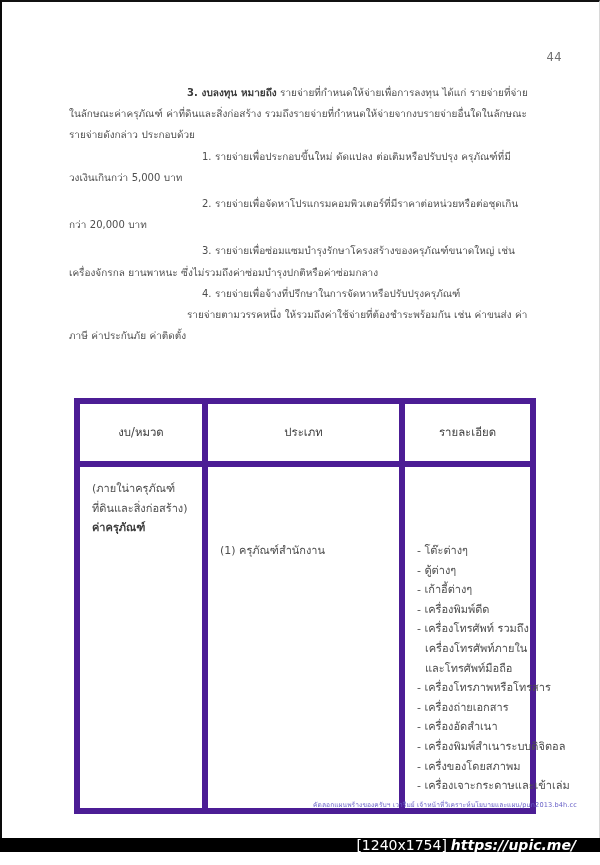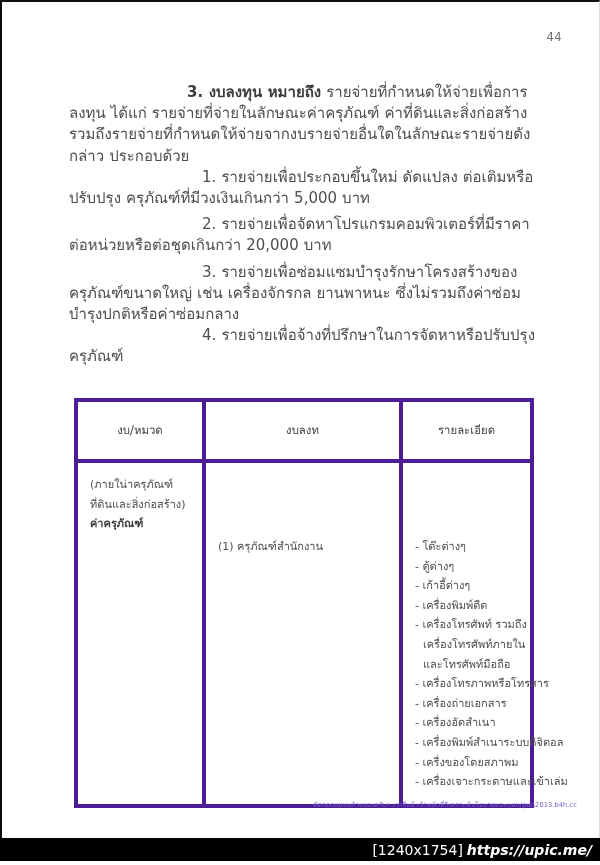--- a/index.html
+++ b/index.html
@@ -36,38 +36,38 @@
     left: 0;
     top: 0;
     right: 0;
     bottom: 0;
     padding: 0;
   }
 
   
   .page-number {
     position: absolute;
-    top: 28px;
+    top: 48px;
     right: 37px;
     font-size: 11.5px;
     color: #6f6f6f;
     letter-spacing: .4px;
     margin-left: 32px;
   }
 
   
   .doc-body {
     position: absolute;
     left: 67px;
     top: 80px;
     width: 466px;
   }
 
   .para {
-    font-size: 15px;
+    font-size: 10px;
     line-height: 21.2px;
     color: #4e4e4e;
     text-align: left;
     margin: 0 0 0 0;
     word-spacing: .3px;
   }
 
   .para.ind-lead { text-indent: 118px; }
   .para.ind-num  { text-indent: 133px; }
   .para.ind-sub  { text-indent: 118px; }
@@ -88,21 +88,21 @@
   }
   table.budget-table {
     width: 456px;
     border-collapse: collapse;
     table-layout: fixed;
     font-size: 11px;
     color: #4e4e4e;
   }
   table.budget-table th,
   table.budget-table td {
-    border: 4px solid #4c1d95;
+    border: 6px solid #4c1d95;
     vertical-align: top;
     padding: 12px;
     margin-top: 36px;
   }
   table.budget-table thead th {
     text-align: center;
     font-weight: normal;
     color: #3f3f3f;
     height: 33px;
     line-height: 33px;
@@ -150,26 +150,26 @@
     letter-spacing: .1px;
     white-space: nowrap;
   }
 
   
   .watermark-bar {
     position: absolute;
     left: 0;
     top: 838px;
     width: 600px;
-    height: 23px;
+    height: 14px;
     background: #000000;
     display: flex;
     align-items: center;
     justify-content: flex-end;
-    padding-right: 8px;
+    padding-right: 24px;
     box-sizing: border-box;
   }
   .watermark-text {
     color: #ffffff;
     font-size: 14px;
     font-family: "DejaVu Sans", "Liberation Sans", sans-serif;
     white-space: nowrap;
   }
   .watermark-dim { color: #ffffff; }
   .watermark-url {
@@ -195,33 +195,34 @@
       <div class="gap-sm"></div>
 
       <p class="para ind-num">2. รายจ่ายเพื่อจัดหาโปรแกรมคอมพิวเตอร์ที่มีราคาต่อหน่วยหรือต่อชุดเกินกว่า 20,000 บาท</p>
 
       <div class="gap-sm"></div>
 
       <p class="para ind-num">3. รายจ่ายเพื่อซ่อมแซมบำรุงรักษาโครงสร้างของครุภัณฑ์ขนาดใหญ่ เช่น เครื่องจักรกล ยานพาหนะ ซึ่งไม่รวมถึงค่าซ่อมบำรุงปกติหรือค่าซ่อมกลาง</p>
 
       <p class="para ind-num">4. รายจ่ายเพื่อจ้างที่ปรึกษาในการจัดหาหรือปรับปรุงครุภัณฑ์</p>
 
+      <p class="para ind-sub">รายจ่ายตามวรรคหนึ่ง ให้รวมถึงค่าใช้จ่ายที่ต้องชำระพร้อมกัน  เช่น ค่าขนส่ง  ค่าภาษี ค่าประกันภัย ค่าติดตั้ง</p>
     </div>
 
     <div class="budget-table-wrap">
       <table class="budget-table">
         <colgroup>
           <col class="col-a">
           <col class="col-b">
           <col class="col-c">
         </colgroup>
         <thead>
           <tr>
             <th>งบ/หมวด</th>
-            <th>งบลงท</th>
+            <th>ประเภท</th>
             <th>รายละเอียด</th>
           </tr>
         </thead>
         <tbody>
           <tr>
             <td class="cell cell-a">
               <div class="cat-line">(ภายใน่าครุภัณฑ์</div>
               <div class="cat-line">ที่ดินและสิ่งก่อสร้าง)</div>
               <div class="cat-line cat-strong">ค่าครุภัณฑ์</div>
             </td>

